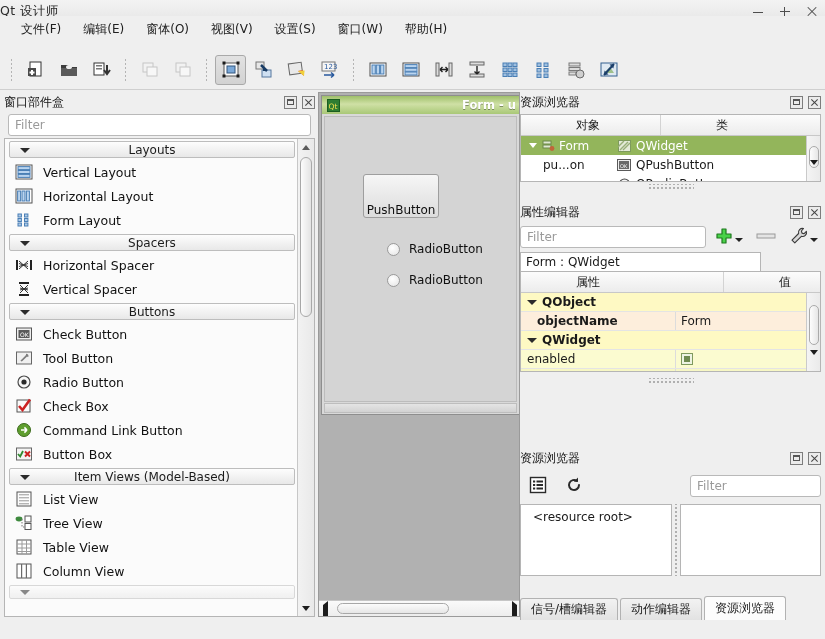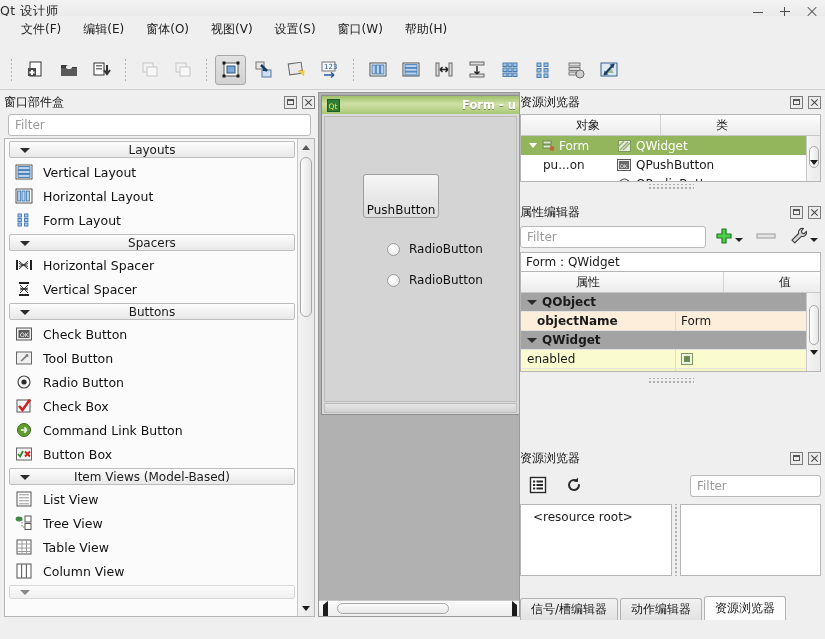--- a/index.html
+++ b/index.html
@@ -131,27 +131,27 @@
   .gridhead div { display:flex; align-items:center; padding-left:7px; border-right:1px solid #d3d3d3;margin-left:48px; }
   .grow { display:flex; height:19px; font-size:12px; align-items:center; }
   .grow .c1 { width:92px; display:flex; align-items:center; gap:4px; padding-left:4px; }
   .grow .c2 { flex:1; display:flex; align-items:center; gap:5px; padding-left:4px; }
   .grow.sel { background:#93b55b; color:#fff; }
   .mini { width:14px; height:13px; display:flex; align-items:center; justify-content:center; }
 
   
   #propedit { left:520px; top:202px; width:301px; height:240px; }
   .pe-toolrow { position:absolute; left:0; top:22px; width:301px; height:26px; display:flex; align-items:center; }
-  .pe-classline { position:absolute; left:0; top:50px; width:301px; height:19px; background:#fff;
+  .pe-classline { position:absolute; left:0; top:50px; width:241px; height:19px; background:#fff;
                   border:1px solid #b5b5b5; border-bottom:none; display:flex; align-items:center;
                   padding-left:5px; font-size:12px; }
   .prow { display:flex; height:19px; font-size:12px; align-items:center; border-bottom:1px solid #e4e4e4; }
   .prow .pc1 { width:155px; display:flex; align-items:center; padding-left:6px; border-right:1px solid #dcdcdc; height:100%; }
   .prow .pc2 { flex:1; display:flex; align-items:center; padding-left:5px; height:100%; overflow:hidden; white-space:nowrap; }
-  .prow.group { background:#a3a3a3; font-weight:bold; }
+  .prow.group { background:#fef9c3; font-weight:bold; }
   .prow.beige .pc1, .prow.beige .pc2 { background:#fdeedc; }
   .prow.yellow .pc1, .prow.yellow .pc2 { background:#fbfbd0; }
   .prow.yellow2 .pc1, .prow.yellow2 .pc2 { background:#f7f7c4; }
   .expander { width:0;height:0;border-top:4px solid transparent;border-bottom:4px solid transparent;
               border-left:5px solid #2b2b2b; margin-right:5px; }
   .expander.open { border-left:5px solid transparent;border-right:5px solid transparent;
               border-top:5px solid #2b2b2b; border-bottom:none; margin-right:5px; }
   .chkicon { width:12px;height:12px;border:1px solid #7f9a5e; background:#edf3e2; position:relative; }
   .chkicon:after { content:""; position:absolute; left:2px; top:2px; width:6px; height:6px; background:#6f8b50; }
 

